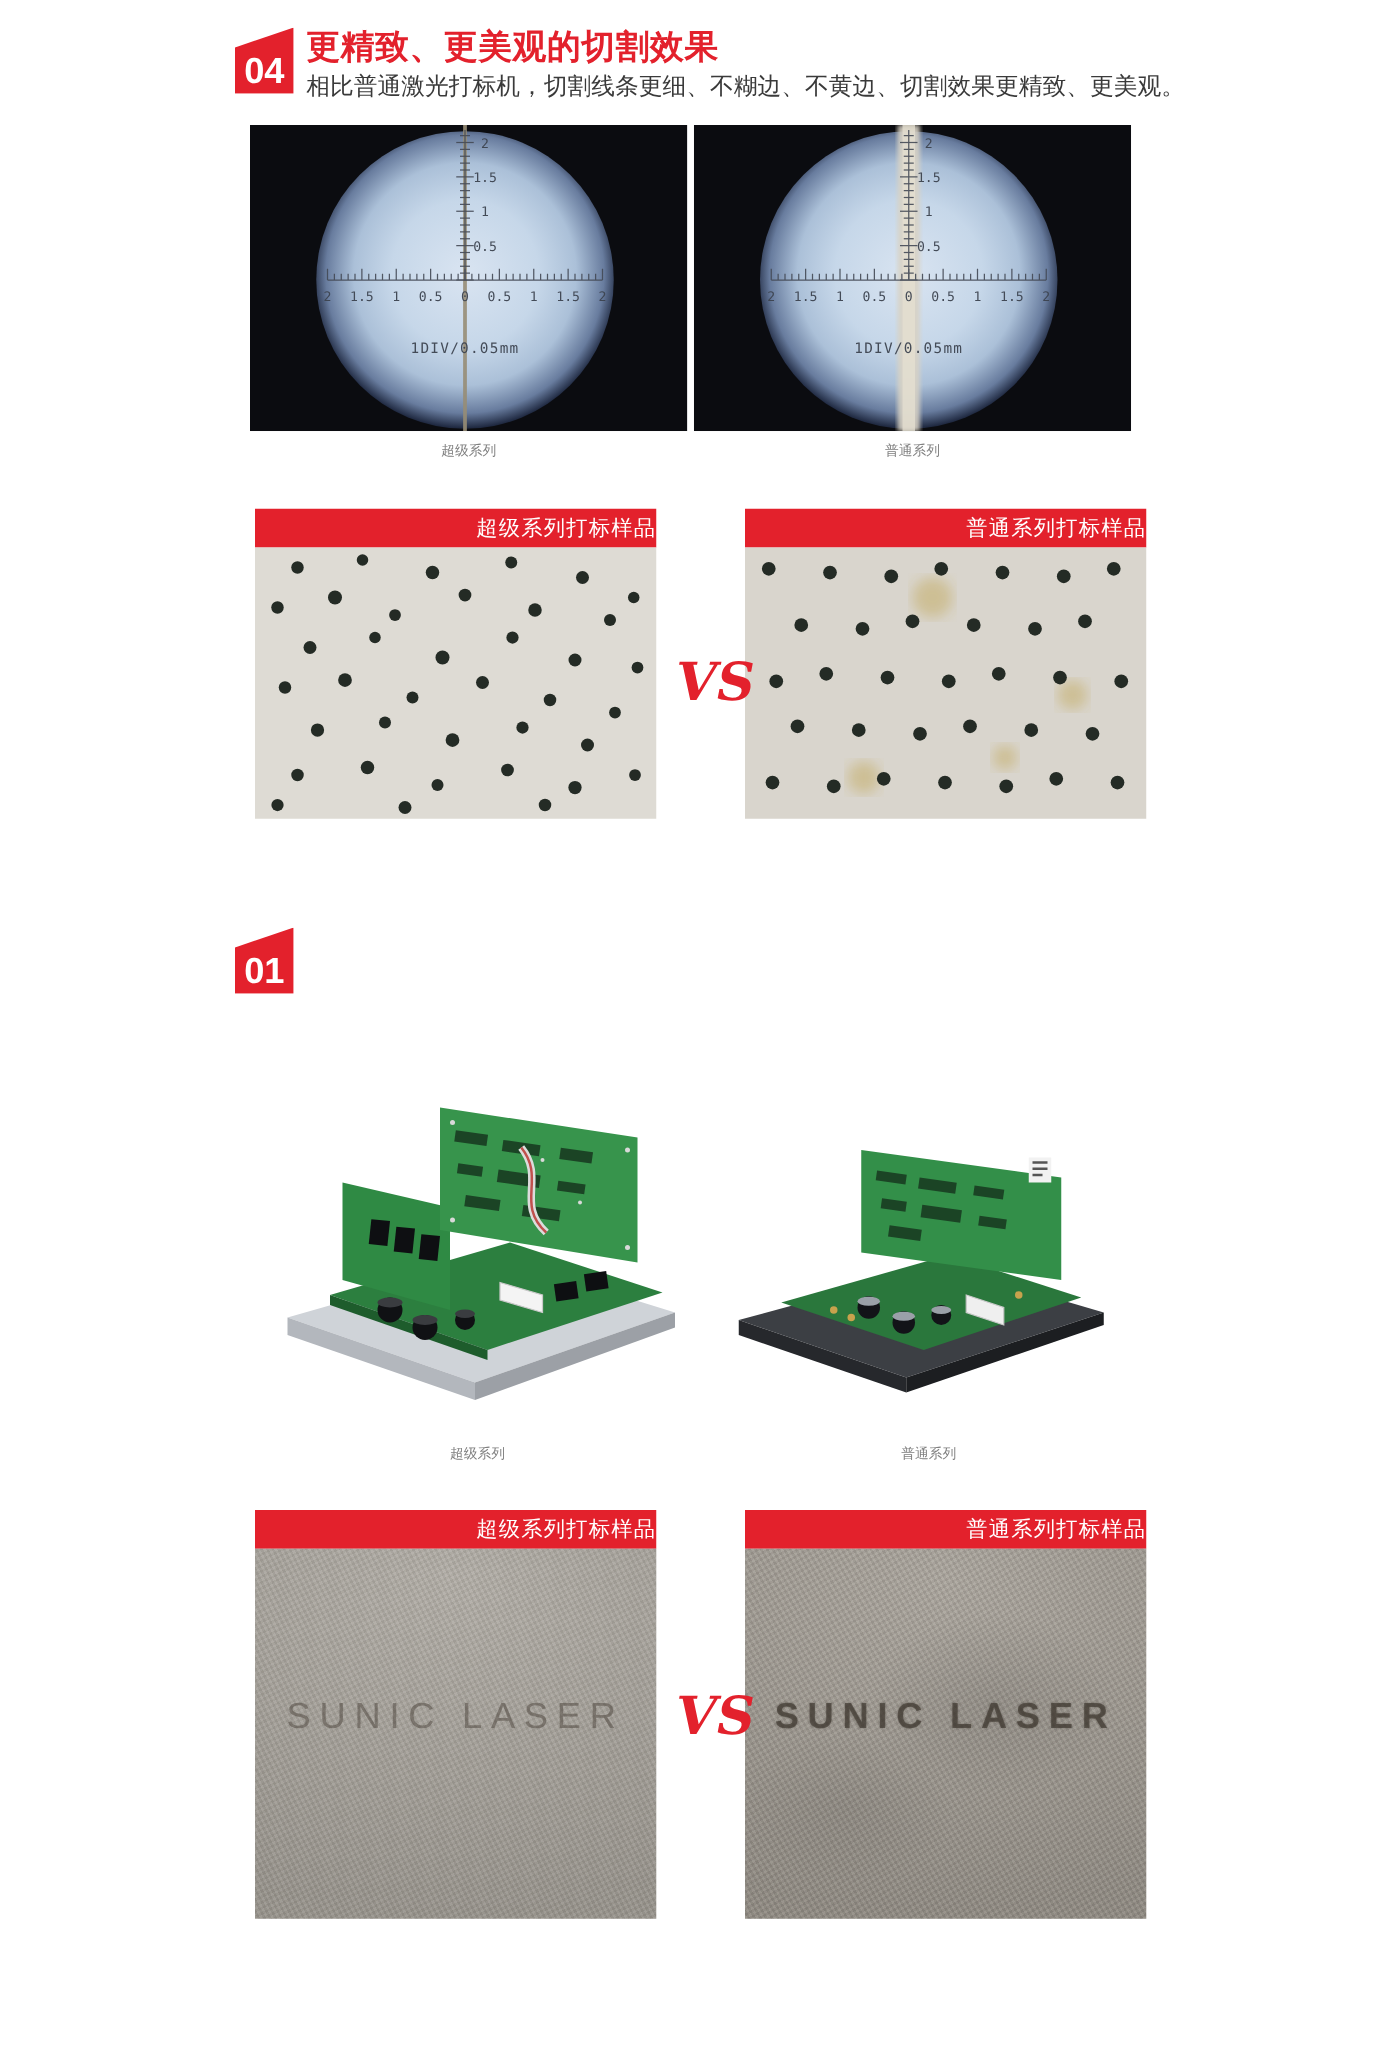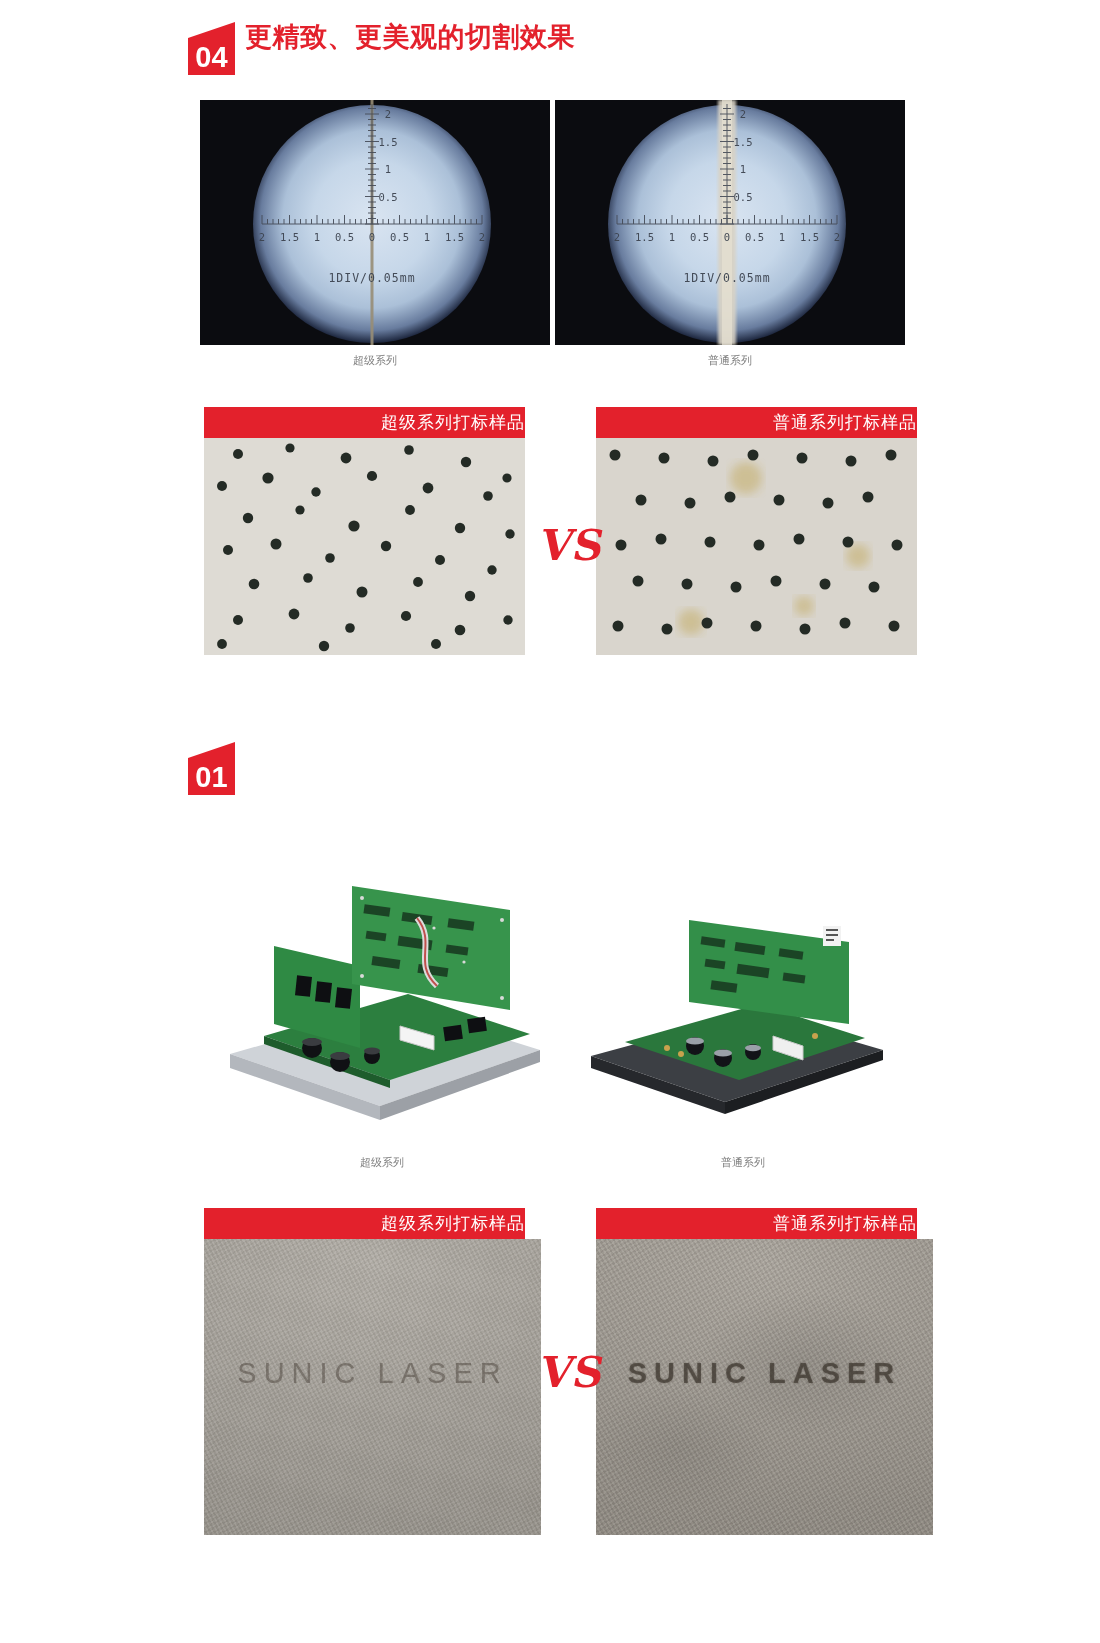--- a/index.html
+++ b/index.html
@@ -26,21 +26,21 @@
     text-align:right; line-height:31px; letter-spacing:1px;
   }
   .cmp-img{ width:321px; height:217px; overflow:hidden; }
   .dots-bg-l{ background:#dedbd4; }
   .dots-bg-r{ background:#d9d5cd; }
   .vs{
     position:absolute; text-align:right; font-family:"DejaVu Serif", serif;
     font-style:italic; font-weight:bold; font-size:42px; color:var(--red); line-height:1.1;
   }
   .board{ position:absolute; }
-  .fabric{ position:relative; width:321px; height:296px; overflow:hidden;padding-left:16px; }
+  .fabric{ position:relative; width:321px; height:296px; overflow:hidden; }
   .fab-l{
     background-color:#a9a49c;
     background-image:
       radial-gradient(130% 90% at 50% 8%, rgba(255,255,255,.10), rgba(0,0,0,.09)),
       repeating-linear-gradient(63deg, rgba(255,255,255,.05) 0 2px, rgba(0,0,0,.05) 2px 4px),
       repeating-linear-gradient(-27deg, rgba(255,255,255,.04) 0 2px, rgba(0,0,0,.04) 2px 4px);
   }
   .fab-r{
     background-color:#a39d94;
     background-image:
@@ -60,20 +60,21 @@
 </style>
 </head>
 <body>
 
 <div class="page">
 
   <div class="badge" style="left:176px;top:22px">
     <span class="badge-num">04</span>
   </div>
   <h2 class="sec-title" style="left:233px;top:19px">更精致、更美观的切割效果</h2>
+  <p class="sec-sub" style="left:233px;top:56px">相比普通激光打标机，切割线条更细、不糊边、不黄边、切割效果更精致、更美观。</p>
 
   <div class="mic" id="mic-super" style="left:188px;top:100px"><svg viewBox="0 0 350 245" width="350" height="245" xmlns="http://www.w3.org/2000/svg">
   <defs>
     <radialGradient id="gmic-super" cx="50%" cy="48%" r="55%">
       <stop offset="0%" stop-color="#d9e4f1"></stop>
             <stop offset="45%" stop-color="#c6d7e9"></stop>
       <stop offset="68%" stop-color="#abc0d8"></stop>
             <stop offset="85%" stop-color="#687c9e"></stop>
       <stop offset="94%" stop-color="#202a42"></stop>
             <stop offset="100%" stop-color="#0b0c10"></stop>

